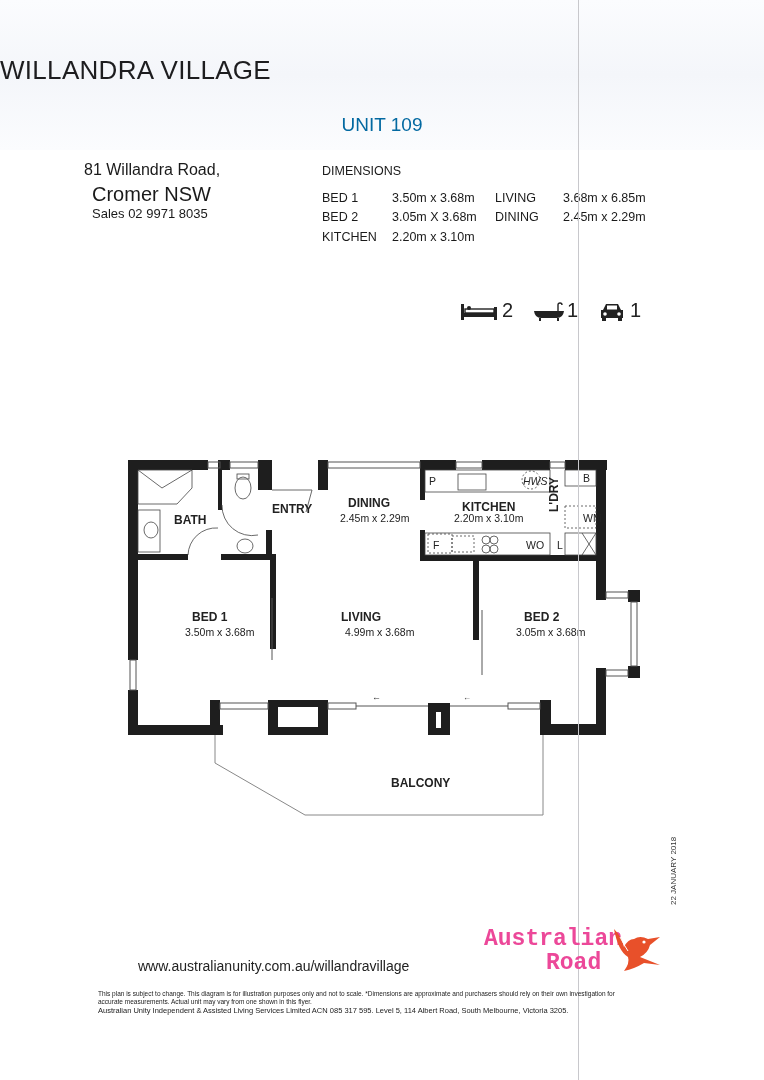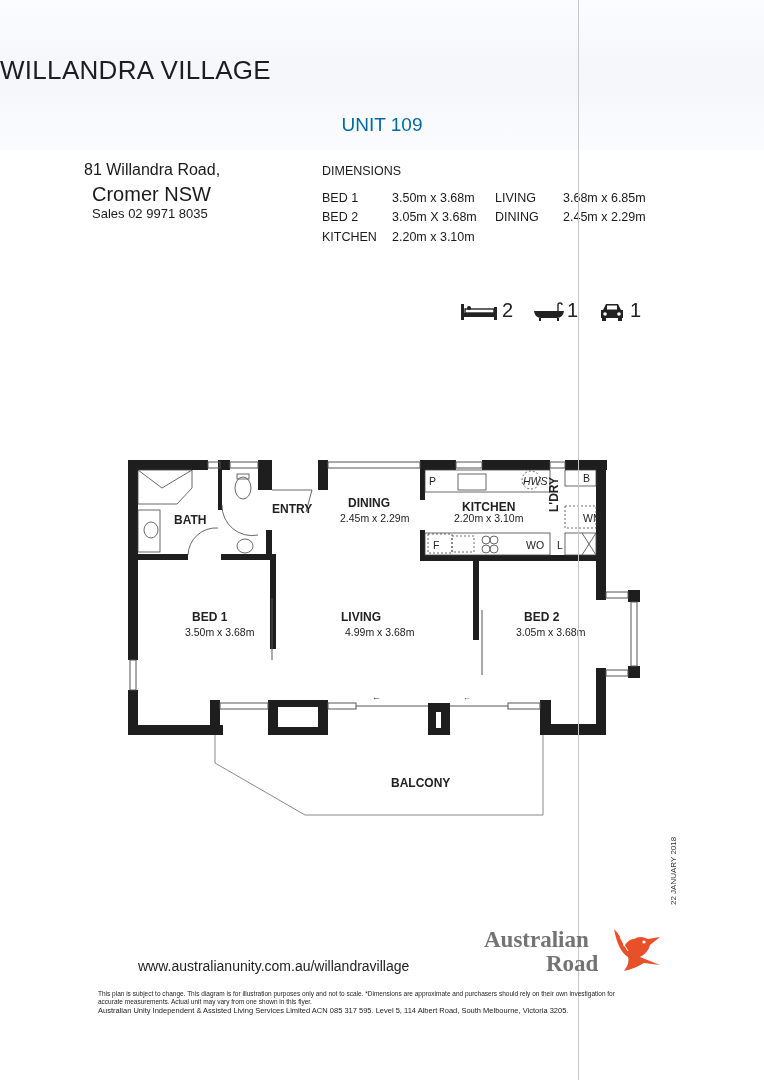--- a/index.html
+++ b/index.html
@@ -12,21 +12,21 @@
   .sales { left:92px; top:206px; font-family:"Liberation Sans", sans-serif; font-size:13px;text-align:right; }
   .dimhead { left:322px; top:164px; font-family:"Liberation Sans", sans-serif; font-size:12.5px; }
   .dimrow { font-family:"Liberation Sans", sans-serif; font-size:12.5px; }
   .icons { top:299px; font-family:"Liberation Sans", sans-serif; font-size:20px; color:#222; }
   .plan-label { font-family:"Liberation Sans", sans-serif; font-weight:bold; font-size:12px; color:#222; }
   .plan-dim { font-family:"Liberation Sans", sans-serif; font-size:10.5px; color:#222; }
   .date { left:640px; top:880px; font-family:"Liberation Sans", sans-serif; font-size:8px; transform:rotate(-90deg); transform-origin:left top; color:#333; white-space:nowrap; }
   .url { left:138px; top:958px; font-family:"Liberation Sans", sans-serif; font-size:14px; color:#222; }
   .fine { left:98px; font-family:"Liberation Sans", sans-serif; font-size:6.5px; color:#222; white-space:nowrap; }
   .fine2 { left:98px; font-family:"Liberation Sans", sans-serif; font-size:7.5px; color:#222; white-space:nowrap;text-align:right; }
-  .logo-text { font-family:Liberation Serif, serif; font-weight:bold; color:#737373; line-height:1; }
+  .logo-text { font-family:Liberation Mono, monospace; font-weight:bold; color:#ec4899; line-height:1; }
   .scanline { left:578px; top:0; width:1px; height:1080px; background:#c8c8cc; }
   .topband { left:0; top:0; width:764px; height:150px; background:linear-gradient(#fbfcfe,#f4f6fa 50%,#fbfcfe); }
 </style>
 </head>
 <body>
 
 <div class="abs topband"></div>
 
 <div class="abs title">WILLANDRA VILLAGE</div>
 <div class="abs unit">UNIT 109</div>

